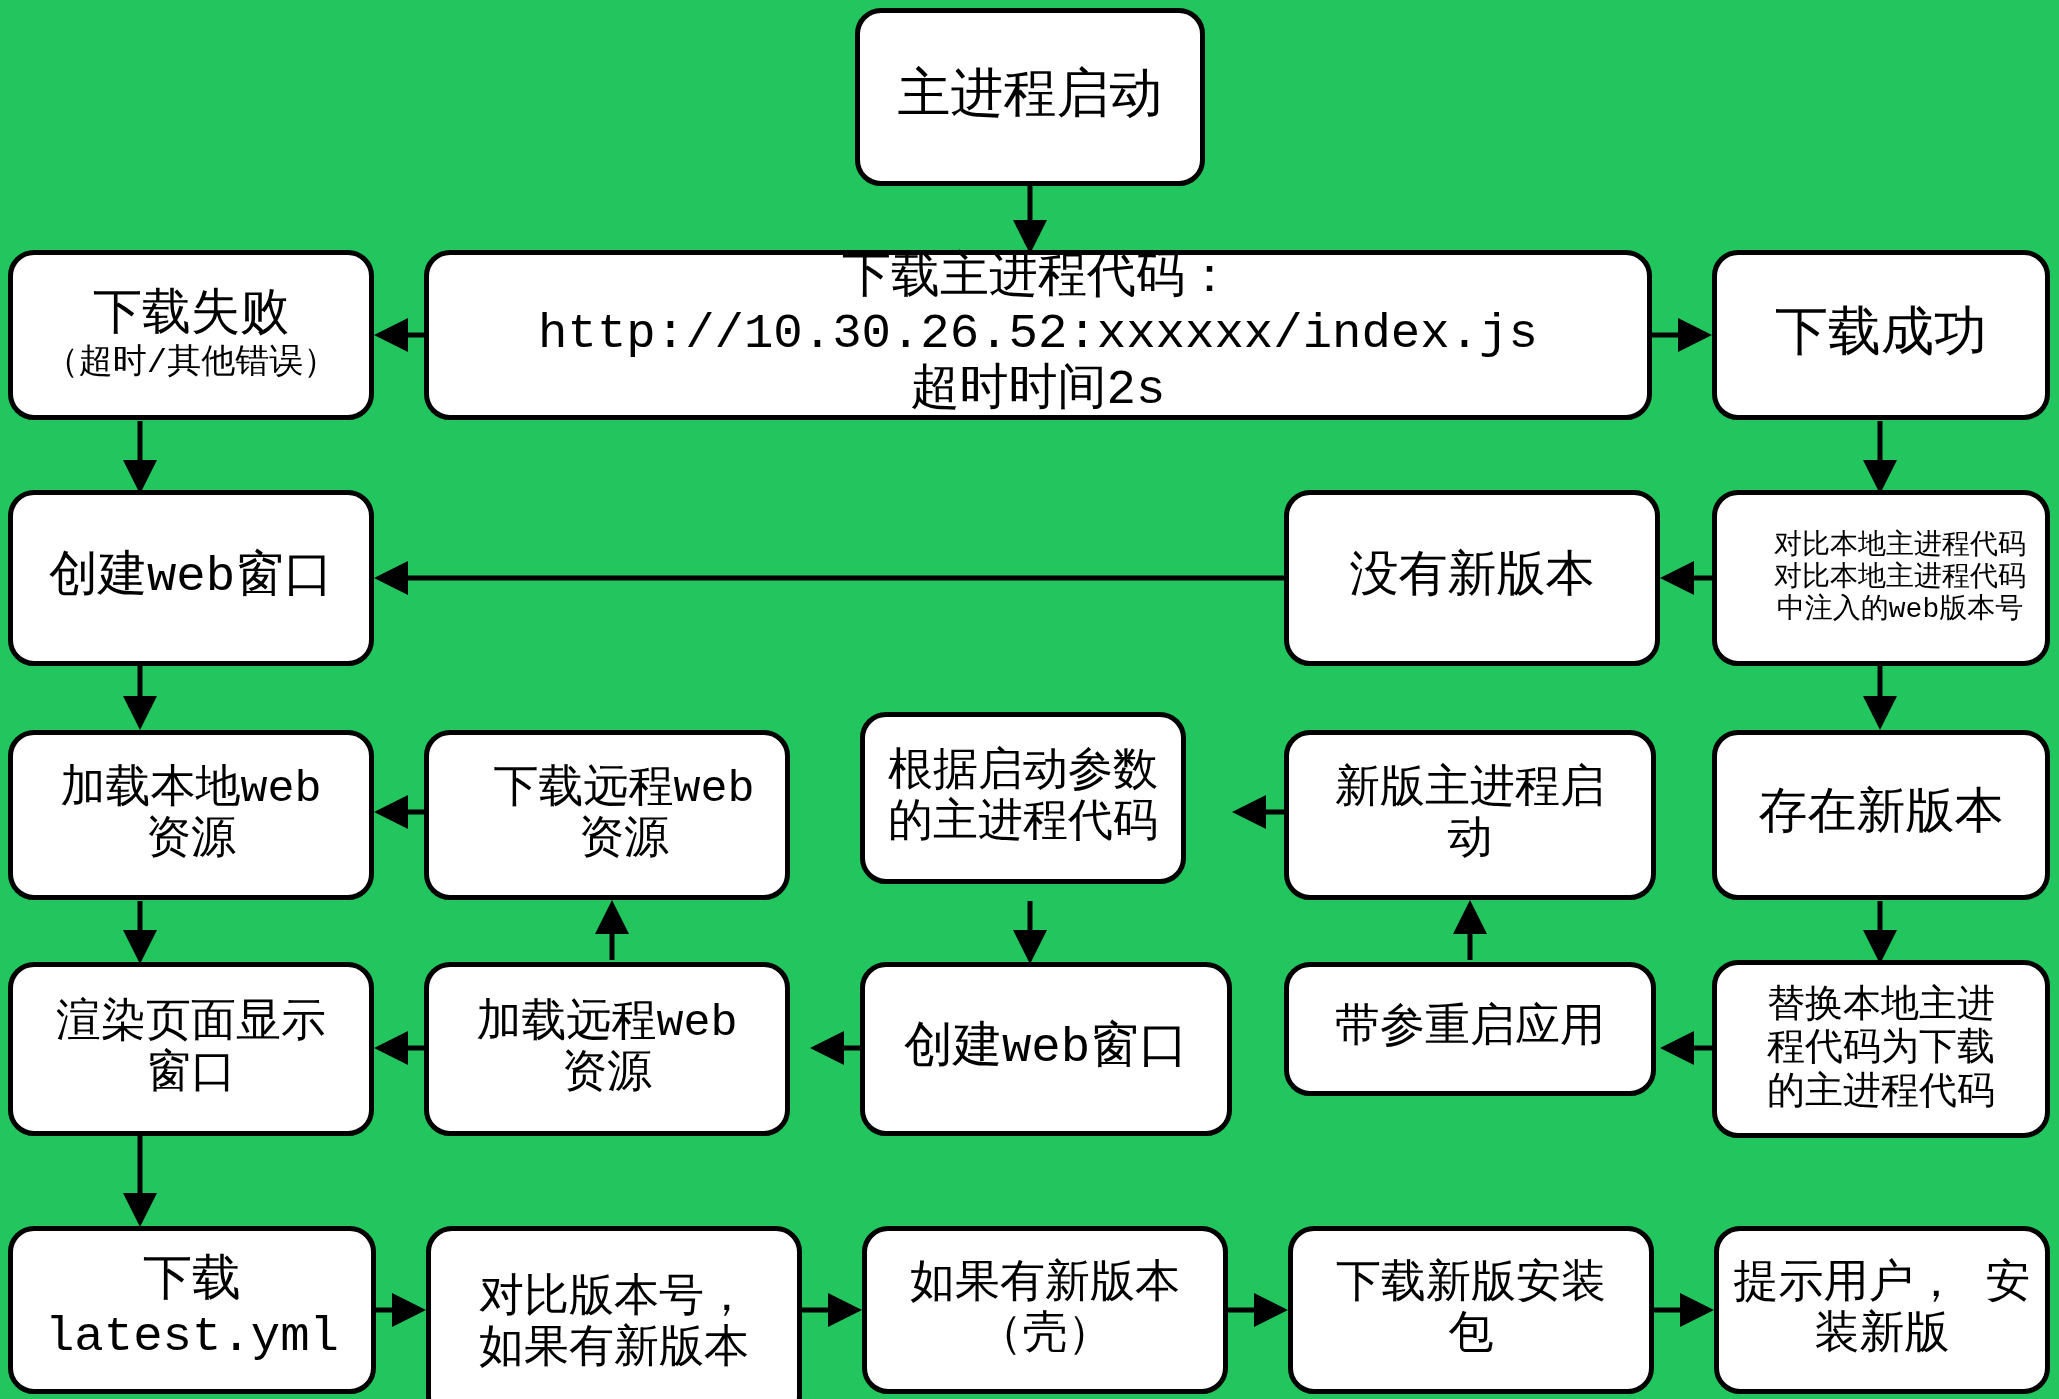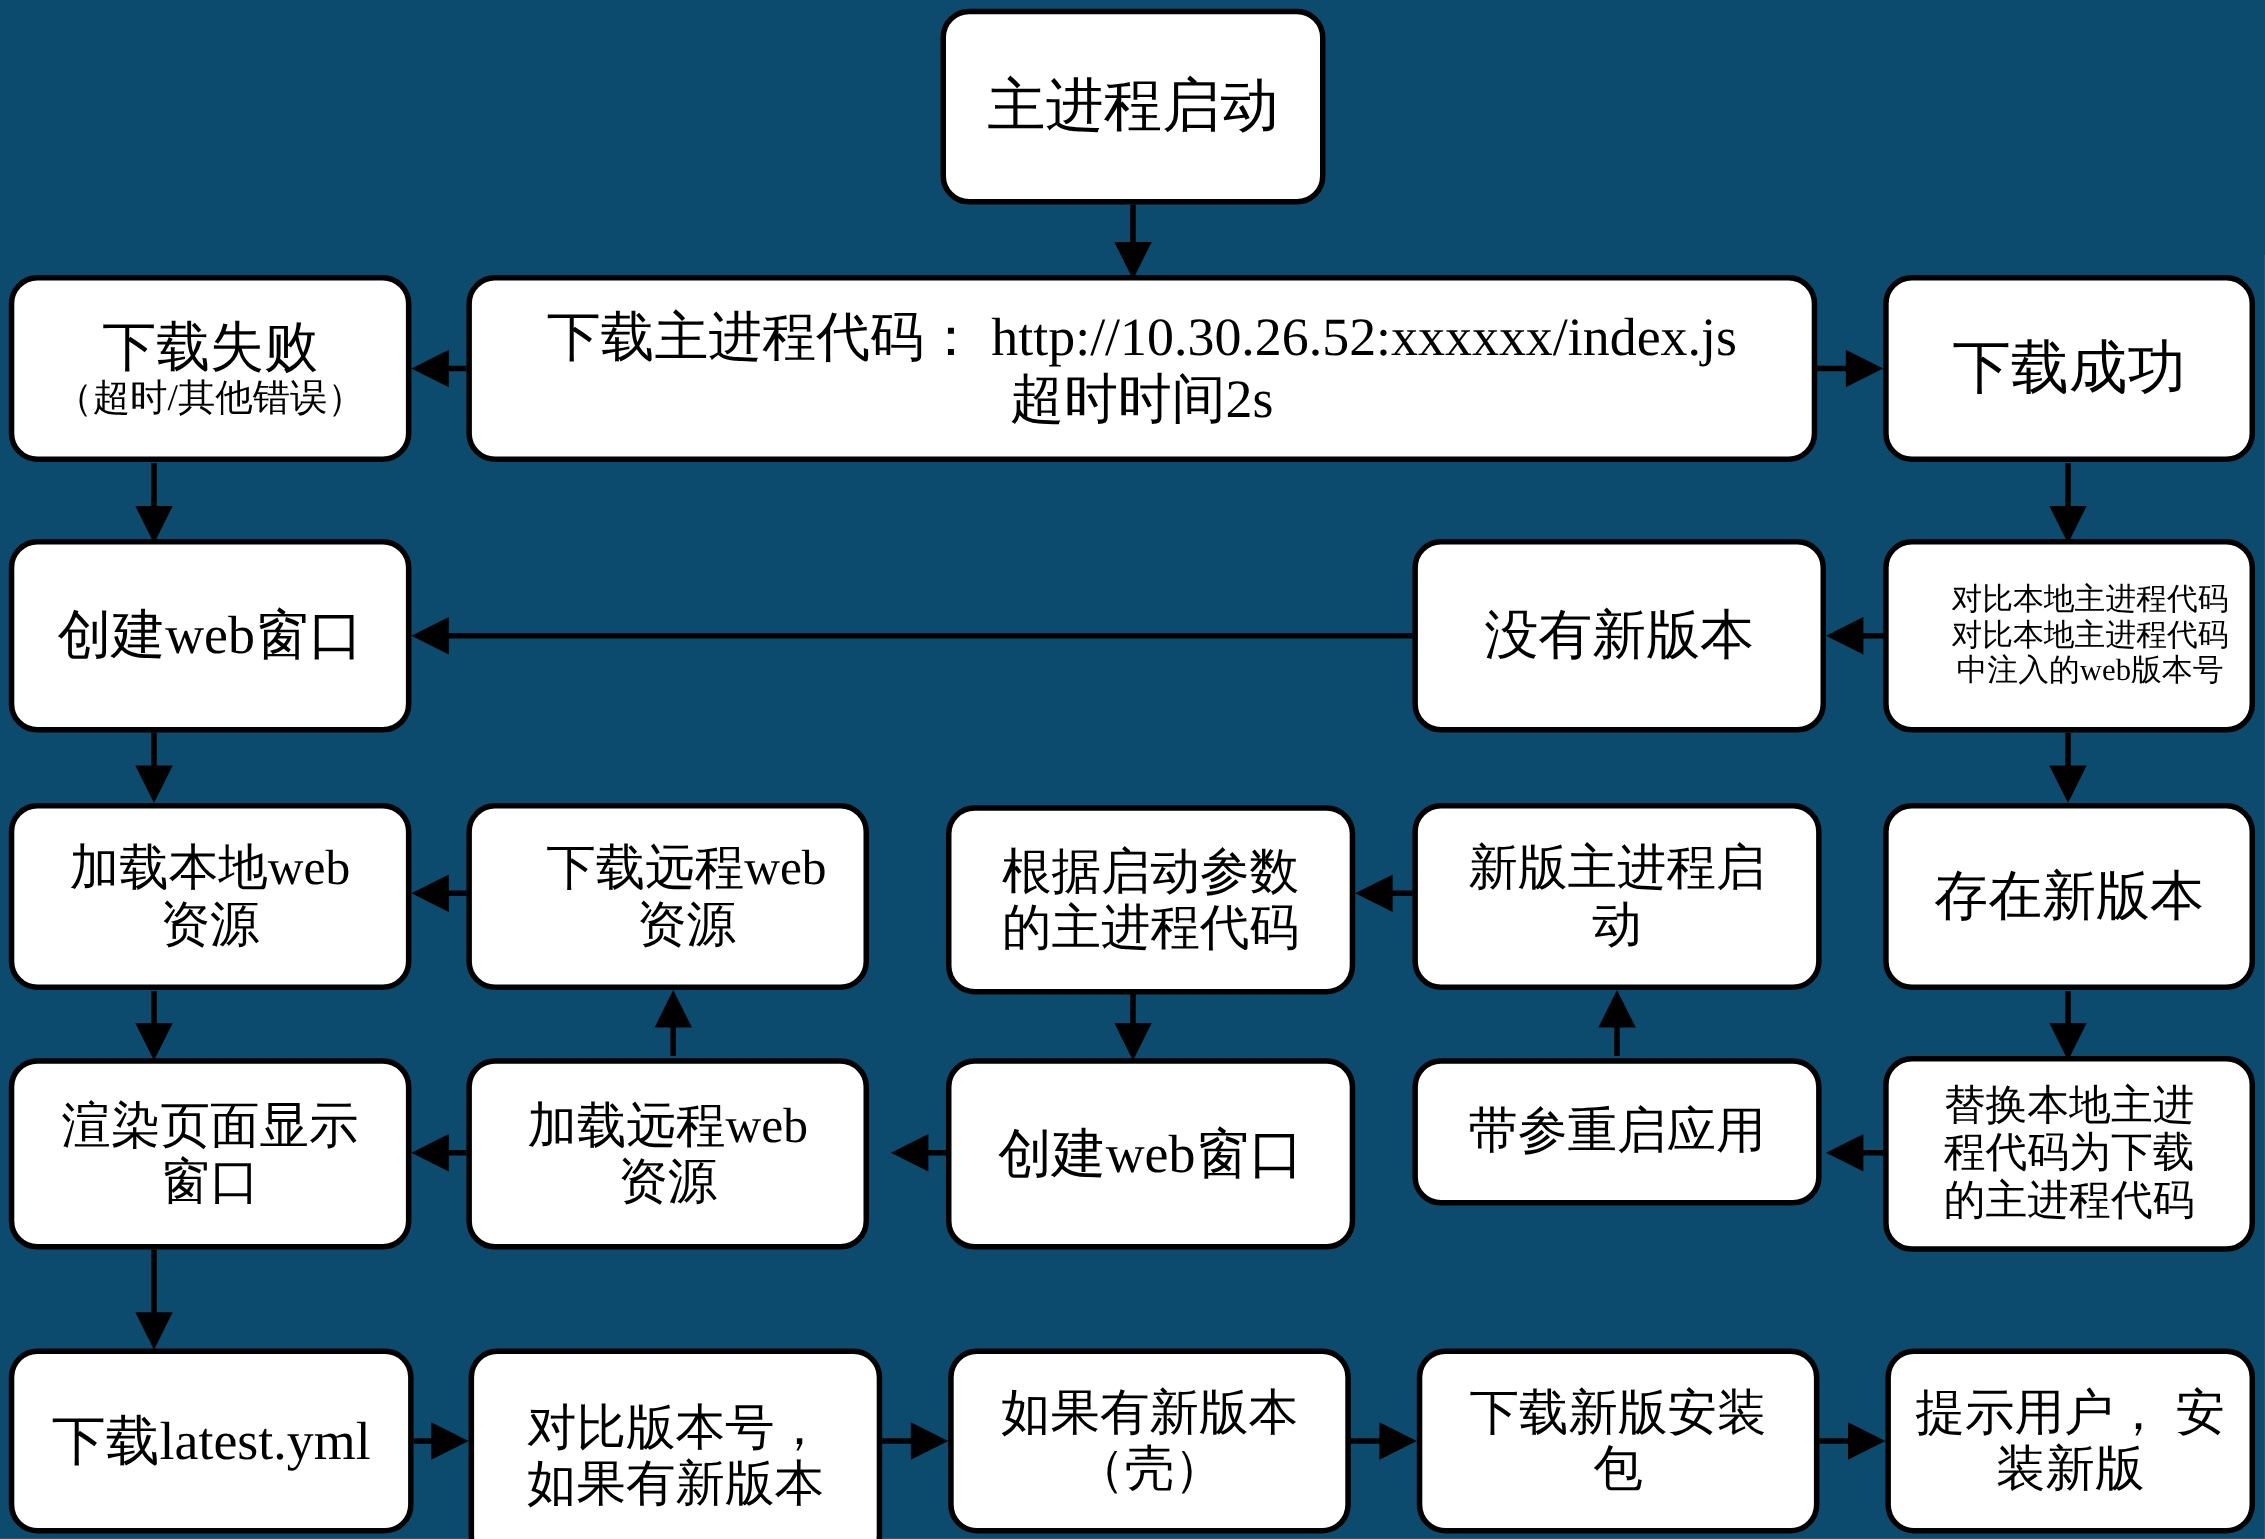--- a/index.html
+++ b/index.html
@@ -4,22 +4,22 @@
 <style>
   html, body {
     margin: 0;
     padding: 0;
     background: #ffffff;
   }
   #canvas {
     position: relative;
     width: 2059px;
     height: 1399px;
-    background: #0c4a6e;
-    font-family: Liberation Serif, serif;
+    background: #22c55e;
+    font-family: Liberation Mono, monospace;
     overflow: hidden;
   }
   .node {
     position: absolute;
     box-sizing: border-box;
     border: 5px solid #000000;
     border-radius: 26px;
     background: #ffffff;
     display: flex;
     align-items: center;
@@ -165,21 +165,21 @@
   <div class="node f-md" style="left:8px; top:730px; width:366px; height:170px; flex-direction:column;">
     <span class="txt">加载本地web</span>
     <span class="txt">资源</span>
   </div>
 
   <div class="node f-md" style="left:424px; top:730px; width:366px; height:170px; flex-direction:column;padding-left:40px;">
     <span class="txt">下载远程web</span>
     <span class="txt">资源</span>
   </div>
 
-  <div class="node f-md" style="left:860px; top:732px; width:372px; height:172px; flex-direction:column;">
+  <div class="node f-md" style="left:860px; top:712px; width:326px; height:172px; flex-direction:column;">
     <span class="txt">根据启动参数</span>
     <span class="txt">的主进程代码</span>
   </div>
 
   <div class="node f-md" style="left:1284px; top:730px; width:372px; height:170px; flex-direction:column;">
     <span class="txt">新版主进程启</span>
     <span class="txt">动</span>
   </div>
 
   <div class="node f-lg" style="left:1712px; top:730px; width:338px; height:170px;">

